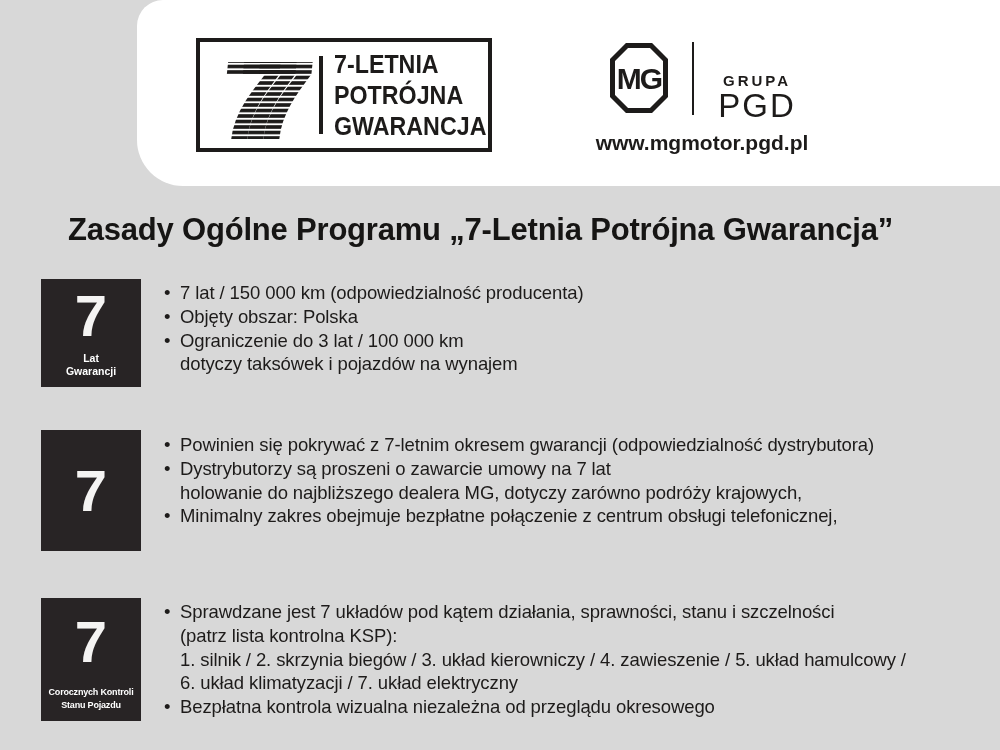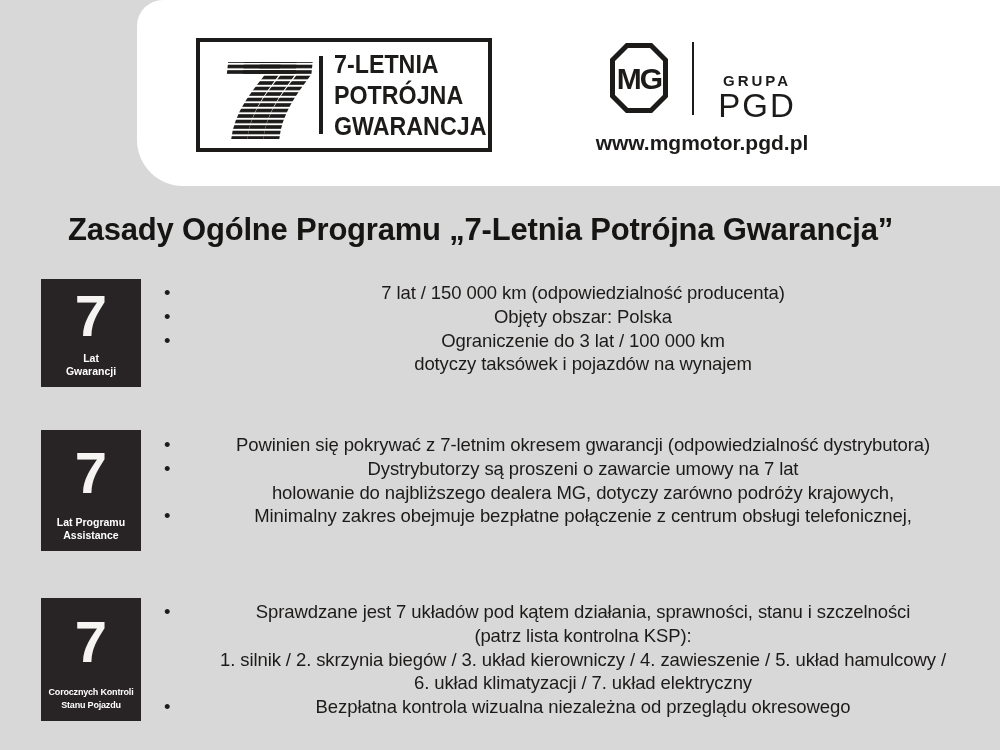--- a/index.html
+++ b/index.html
@@ -75,21 +75,21 @@
   .badge-3 { top:598px; height:123px; }
 
   
   .bullets {
     position:absolute; left:166px; width:820px;
     font-size:18.5px; line-height:23.8px; letter-spacing:-0.1px; color:#1d1b1a;
   }
   .bullets-1 { top:281px; }
   .bullets-2 { top:433px; }
   .bullets-3 { top:600px; }
-  .line { position:relative; padding-left:14px; white-space:nowrap;text-align:center; }
+  .line { position:relative; padding-left:14px; white-space:nowrap; }
   .line.b::before {
     content:"\2022";
     position:absolute; left:-2px; top:0;
   }
 </style>
 </head>
 <body>
 
 <div class="stage">
 
@@ -142,24 +142,20 @@
   </div>
   <div class="bullets bullets-1">
     <div class="line b">7 lat / 150 000 km (odpowiedzialność producenta)</div>
     <div class="line b">Objęty obszar: Polska</div>
     <div class="line b">Ograniczenie do 3 lat / 100 000 km</div>
     <div class="line">dotyczy taksówek i pojazdów na wynajem</div>
   </div>
 
   <div class="badge badge-2">
     <div class="badge-seven">7</div>
-    <div class="badge-label">
-      <div>Lat Programu</div>
-      <div>Assistance</div>
-    </div>
   </div>
   <div class="bullets bullets-2">
     <div class="line b">Powinien się pokrywać z 7-letnim okresem gwarancji (odpowiedzialność dystrybutora)</div>
     <div class="line b">Dystrybutorzy są proszeni o zawarcie umowy na 7 lat</div>
     <div class="line">holowanie do najbliższego dealera MG, dotyczy zarówno podróży krajowych,</div>
     <div class="line b">Minimalny zakres obejmuje bezpłatne połączenie z centrum obsługi telefonicznej,</div>
   </div>
 
   <div class="badge badge-3">
     <div class="badge-seven">7</div>

